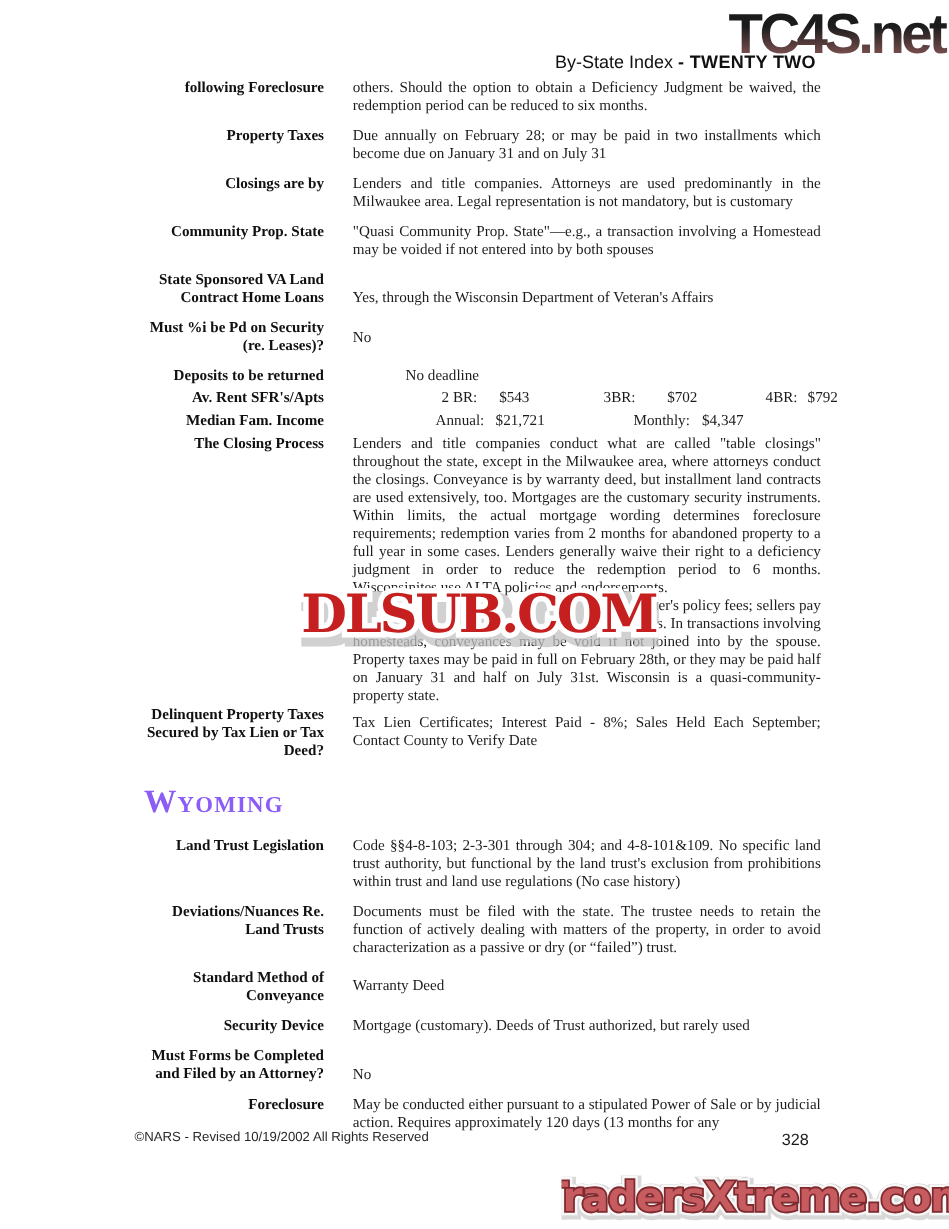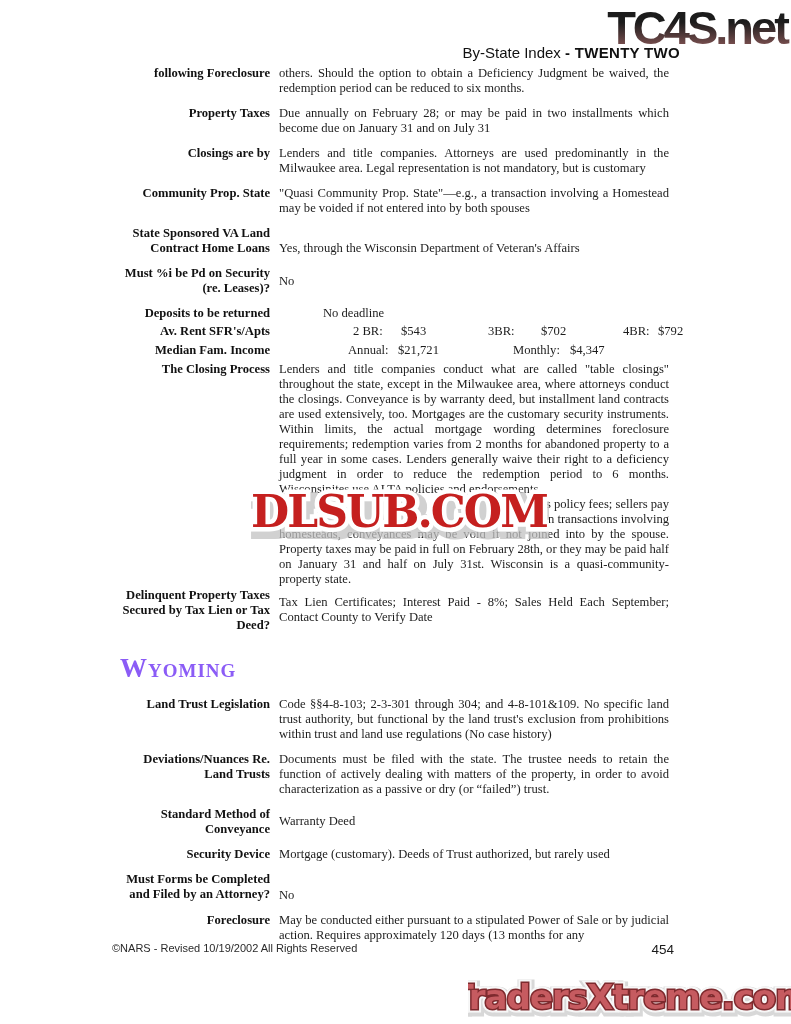--- a/index.html
+++ b/index.html
@@ -14,21 +14,21 @@
   }
   .page-header .bold{font-weight:bold;letter-spacing:.3px;}
   .row{display:flex;margin-bottom:10px;}
   .row.tight{margin-bottom:3px;gap:44px;}
   .row.flush{margin-bottom:1px;}
   .lbl{
     width:158px;flex:0 0 158px;text-align:right;font-weight:bold;
     font-size:12.6px;line-height:15px;color:#111;
   }
   .val{
-    width:390px;flex:0 0 390px;margin-left:9px;font-size:12.6px;line-height:15px;
+    width:390px;flex:0 0 390px;margin-left:24px;font-size:12.6px;line-height:15px;
     text-align:justify;
   }
   .val.nojust{text-align:left;}
   .vpad-line{padding-top:15px;}
   .vpad-mid{padding-top:8px;}
   .vpad-small{padding-top:7px;}
   .vpad-forms{padding-top:16px;}
   .subline{position:relative;height:16px;}
   .subline span{position:absolute;top:0;white-space:nowrap;}
   .p1{left:30px;} .p2{left:78px;} .p3{left:165px;} .p4{left:218px;text-align:right;} .p5{left:300px;} .p6{left:335px;}
@@ -181,21 +181,21 @@
 <div class="wm-dlsub">
   <svg width="300" height="62">
     <text x="152" y="46" text-anchor="middle" font-family="DejaVu Serif, Liberation Serif, serif" font-weight="bold" font-size="44" letter-spacing="-2" stroke="#c2c2c2" stroke-width="14" fill="#c2c2c2" opacity="0.75" transform="translate(3,3)">DLSUB.COM</text>
     <text x="150" y="44" text-anchor="middle" font-family="DejaVu Serif, Liberation Serif, serif" font-weight="bold" font-size="44" letter-spacing="-2" stroke="#ffffff" stroke-width="9" fill="#ffffff">DLSUB.COM</text>
     <text x="150" y="44" text-anchor="middle" font-family="DejaVu Serif, Liberation Serif, serif" font-weight="bold" font-size="44" letter-spacing="-2" fill="#c5201f">DLSUB.COM</text>
   </svg>
 </div>
 
 <div class="footer">
   <span class="copyright">©NARS - Revised 10/19/2002 All Rights Reserved</span>
-  <span class="pagenum">454</span>
+  <span class="pagenum">328</span>
 </div>
 
 <div class="wm-traders">
   <svg width="324" height="48">
     <text x="162" y="35" text-anchor="middle" font-family="DejaVu Sans, Liberation Sans, sans-serif" font-weight="bold" font-size="34" letter-spacing="-1" stroke="#d2d2d2" stroke-width="11" fill="#d2d2d2" opacity="0.85" transform="translate(1,2)">TradersXtreme.com</text>
     <text x="162" y="35" text-anchor="middle" font-family="DejaVu Sans, Liberation Sans, sans-serif" font-weight="bold" font-size="34" letter-spacing="-1" stroke="#f7f7f7" stroke-width="7" fill="#f7f7f7">TradersXtreme.com</text>
     <text x="162" y="35" text-anchor="middle" font-family="DejaVu Sans, Liberation Sans, sans-serif" font-weight="bold" font-size="34" letter-spacing="-1" stroke="#7e2a2e" stroke-width="3" paint-order="stroke" fill="#c65b60">TradersXtreme.com</text>
   </svg>
 </div>
 

